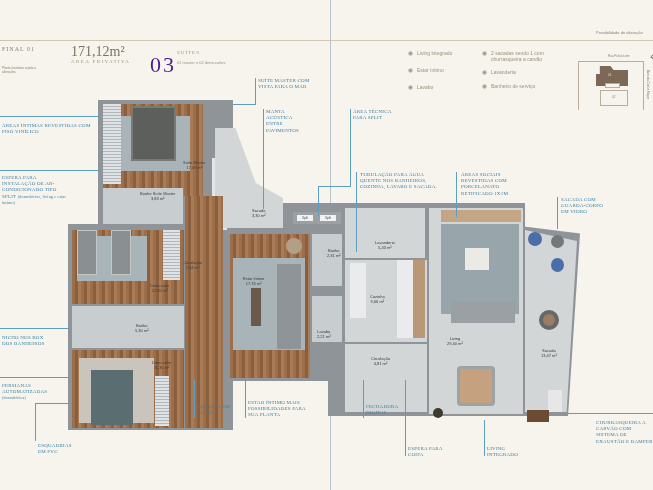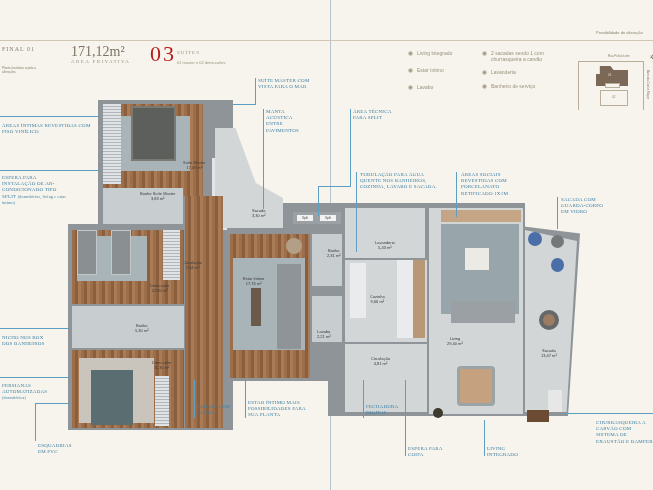--- a/index.html
+++ b/index.html
@@ -5,21 +5,21 @@
 *{box-sizing:border-box;margin:0;padding:0}
 html,body{width:653px;height:490px;overflow:hidden;background:#f6f4ec}
 body{position:relative;font-family:"Liberation Sans",sans-serif;color:#7a7262}
 .abs{position:absolute}
 .fold{position:absolute;left:330px;top:0;width:1px;height:490px;background:#b8c4cc}
 .topline{position:absolute;left:0;top:40px;width:653px;height:1px;background:#cfc6b4}
 .hdr-final{left:2px;top:46px;font-family:"Liberation Serif",serif;font-size:6px;letter-spacing:1px;color:#8b8272}
 .hdr-small{left:2px;top:66px;font-size:3px;color:#8b8272;line-height:4px;width:40px}
 .hdr-area{left:71px;top:44px;font-family:"Liberation Serif",serif;font-size:14px;color:#7a7262}
 .hdr-area-lbl{left:71px;top:59px;font-family:"Liberation Serif",serif;font-size:5px;letter-spacing:1.4px;color:#9c937f}
-.hdr-num{left:150px;top:41px;font-family:"Liberation Serif",serif;font-size:22px;color:#b91c1c;letter-spacing:2px}
+.hdr-num{left:150px;top:52px;font-family:"Liberation Serif",serif;font-size:22px;color:#4c1d95;letter-spacing:2px}
 .hdr-suites{left:177px;top:50px;font-family:"Liberation Serif",serif;font-size:5px;letter-spacing:1px;color:#9c937f}
 .hdr-suites-sub{left:177px;top:60px;font-size:4px;color:#9c937f}
 .poss{left:596px;top:30px;font-size:4px;color:#8b8272;white-space:nowrap}
 .feat{position:absolute;font-size:5px;color:#9c937f;display:flex;align-items:flex-start;gap:4px;line-height:6px}
 .feat .dot{width:5px;height:5px;border-radius:50%;background:#a59c89;border:1.4px solid #d7d0c0;flex:none;margin-top:1px}
 .keymap{left:578px;top:58px;width:75px;height:52px}
 .callout{position:absolute;font-family:"Liberation Serif",serif;font-size:5px;line-height:6.2px;color:#3d7fa6;text-transform:uppercase;letter-spacing:.2px}
 .callout .sub{text-transform:none;font-size:4px}
 .ln{position:absolute;background:#5e9ec2}
 .plan{position:absolute}

